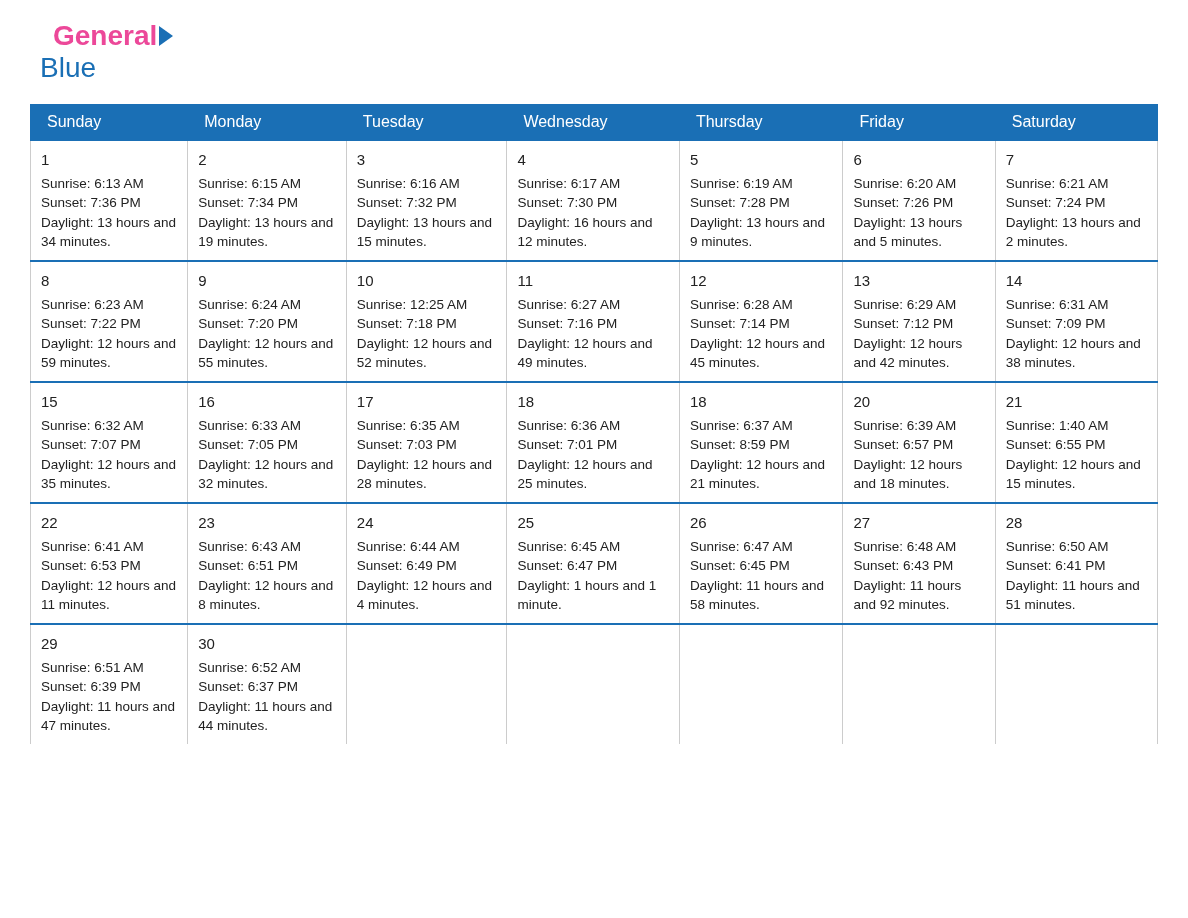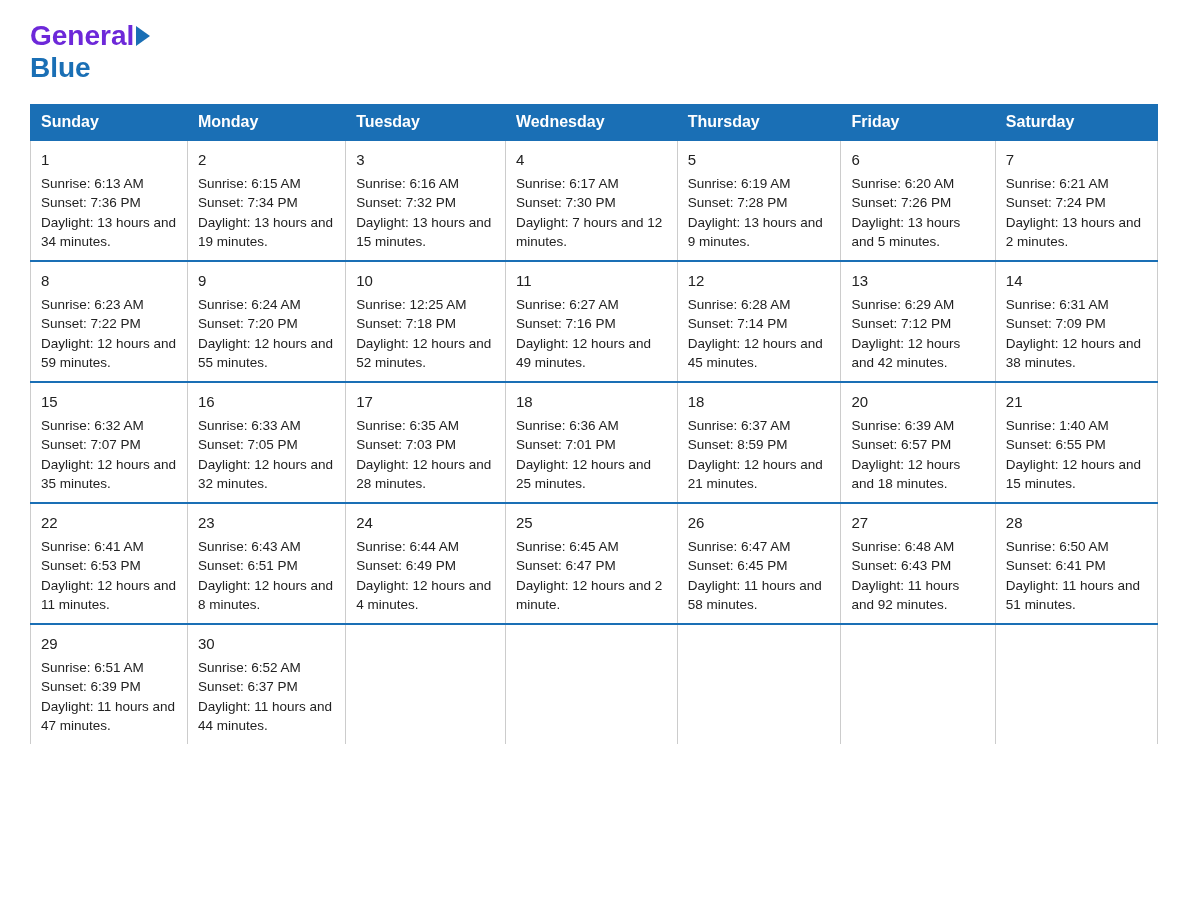--- a/index.html
+++ b/index.html
@@ -21,33 +21,34 @@
       flex-direction: column;
       align-items: flex-start;
     }
     .logo-text {
       font-size: 28px;
       font-weight: bold;
       color: #333;
       display: flex;
       align-items: center;
     }
-    .logo-general { color: #6d28d9; }
+    .logo-general { color: #ec4899; margin-left: 23px; }
     .logo-arrow {
       width: 0; height: 0;
       border-left: 14px solid #1a6fb5;
       border-top: 10px solid transparent;
       border-bottom: 10px solid transparent;
       display: inline-block;
       margin: 0 2px;
     }
     .logo-blue {
       color: #1a6fb5;
       font-size: 28px;
-      font-weight: bold;
+      font-weight: normal;
+      margin-left: 10px;
     }
     .title-block {
       text-align: right;
     }
     .title-block h1 {
       font-size: 52px;
       font-weight: 900;
       color: #222;
       line-height: 1.1;
     }
@@ -59,22 +60,22 @@
     table {
       width: 100%;
       border-collapse: collapse;
     }
     thead tr {
       background-color: #1a6fb5;
     }
     thead th {
       color: #fff;
       font-size: 16px;
-      font-weight: bold;
-      padding: 8px 10px;
+      font-weight: normal;
+      padding: 8px 16px;
       text-align: left;
       border: 1px solid #1a6fb5;
     }
     tbody td {
       vertical-align: top;
       padding: 8px 10px;
       font-size: 13.5px;
       color: #222;
       border: 1px solid #ccc;
       border-top: 2px solid #1a6fb5;
@@ -126,21 +127,21 @@
       <th>Thursday</th>
       <th>Friday</th>
       <th>Saturday</th>
     </tr>
   </thead>
   <tbody id="calendar-body">
   <tr>
         <td><span class="day-num">1</span><span>Sunrise: 6:13 AM</span><br><span>Sunset: 7:36 PM</span><br><span>Daylight: 13 hours and 34 minutes.</span></td>
         <td><span class="day-num">2</span><span>Sunrise: 6:15 AM</span><br><span>Sunset: 7:34 PM</span><br><span>Daylight: 13 hours and 19 minutes.</span></td>
         <td><span class="day-num">3</span><span>Sunrise: 6:16 AM</span><br><span>Sunset: 7:32 PM</span><br><span>Daylight: 13 hours and 15 minutes.</span></td>
-        <td><span class="day-num">4</span><span>Sunrise: 6:17 AM</span><br><span>Sunset: 7:30 PM</span><br><span>Daylight: 7 hours and 12 minutes.</span></td>
+        <td><span class="day-num">4</span><span>Sunrise: 6:17 AM</span><br><span>Sunset: 7:30 PM</span><br><span>Daylight: 16 hours and 12 minutes.</span></td>
         <td><span class="day-num">5</span><span>Sunrise: 6:19 AM</span><br><span>Sunset: 7:28 PM</span><br><span>Daylight: 13 hours and 9 minutes.</span></td>
         <td><span class="day-num">6</span><span>Sunrise: 6:20 AM</span><br><span>Sunset: 7:26 PM</span><br><span>Daylight: 13 hours and 5 minutes.</span></td>
         <td><span class="day-num">7</span><span>Sunrise: 6:21 AM</span><br><span>Sunset: 7:24 PM</span><br><span>Daylight: 13 hours and 2 minutes.</span></td>
       </tr>
       <tr>
         <td><span class="day-num">8</span><span>Sunrise: 6:23 AM</span><br><span>Sunset: 7:22 PM</span><br><span>Daylight: 12 hours and 59 minutes.</span></td>
         <td><span class="day-num">9</span><span>Sunrise: 6:24 AM</span><br><span>Sunset: 7:20 PM</span><br><span>Daylight: 12 hours and 55 minutes.</span></td>
         <td><span class="day-num">10</span><span>Sunrise: 12:25 AM</span><br><span>Sunset: 7:18 PM</span><br><span>Daylight: 12 hours and 52 minutes.</span></td>
         <td><span class="day-num">11</span><span>Sunrise: 6:27 AM</span><br><span>Sunset: 7:16 PM</span><br><span>Daylight: 12 hours and 49 minutes.</span></td>
         <td><span class="day-num">12</span><span>Sunrise: 6:28 AM</span><br><span>Sunset: 7:14 PM</span><br><span>Daylight: 12 hours and 45 minutes.</span></td>
@@ -153,21 +154,21 @@
         <td><span class="day-num">17</span><span>Sunrise: 6:35 AM</span><br><span>Sunset: 7:03 PM</span><br><span>Daylight: 12 hours and 28 minutes.</span></td>
         <td><span class="day-num">18</span><span>Sunrise: 6:36 AM</span><br><span>Sunset: 7:01 PM</span><br><span>Daylight: 12 hours and 25 minutes.</span></td>
         <td><span class="day-num">18</span><span>Sunrise: 6:37 AM</span><br><span>Sunset: 8:59 PM</span><br><span>Daylight: 12 hours and 21 minutes.</span></td>
         <td><span class="day-num">20</span><span>Sunrise: 6:39 AM</span><br><span>Sunset: 6:57 PM</span><br><span>Daylight: 12 hours and 18 minutes.</span></td>
         <td><span class="day-num">21</span><span>Sunrise: 1:40 AM</span><br><span>Sunset: 6:55 PM</span><br><span>Daylight: 12 hours and 15 minutes.</span></td>
       </tr>
       <tr>
         <td><span class="day-num">22</span><span>Sunrise: 6:41 AM</span><br><span>Sunset: 6:53 PM</span><br><span>Daylight: 12 hours and 11 minutes.</span></td>
         <td><span class="day-num">23</span><span>Sunrise: 6:43 AM</span><br><span>Sunset: 6:51 PM</span><br><span>Daylight: 12 hours and 8 minutes.</span></td>
         <td><span class="day-num">24</span><span>Sunrise: 6:44 AM</span><br><span>Sunset: 6:49 PM</span><br><span>Daylight: 12 hours and 4 minutes.</span></td>
-        <td><span class="day-num">25</span><span>Sunrise: 6:45 AM</span><br><span>Sunset: 6:47 PM</span><br><span>Daylight: 12 hours and 2 minute.</span></td>
+        <td><span class="day-num">25</span><span>Sunrise: 6:45 AM</span><br><span>Sunset: 6:47 PM</span><br><span>Daylight: 1 hours and 1 minute.</span></td>
         <td><span class="day-num">26</span><span>Sunrise: 6:47 AM</span><br><span>Sunset: 6:45 PM</span><br><span>Daylight: 11 hours and 58 minutes.</span></td>
         <td><span class="day-num">27</span><span>Sunrise: 6:48 AM</span><br><span>Sunset: 6:43 PM</span><br><span>Daylight: 11 hours and 92 minutes.</span></td>
         <td><span class="day-num">28</span><span>Sunrise: 6:50 AM</span><br><span>Sunset: 6:41 PM</span><br><span>Daylight: 11 hours and 51 minutes.</span></td>
       </tr>
       <tr>
         <td><span class="day-num">29</span><span>Sunrise: 6:51 AM</span><br><span>Sunset: 6:39 PM</span><br><span>Daylight: 11 hours and 47 minutes.</span></td>
         <td><span class="day-num">30</span><span>Sunrise: 6:52 AM</span><br><span>Sunset: 6:37 PM</span><br><span>Daylight: 11 hours and 44 minutes.</span></td>
         <td class="empty-cell"></td>
         <td class="empty-cell"></td>
         <td class="empty-cell"></td>

